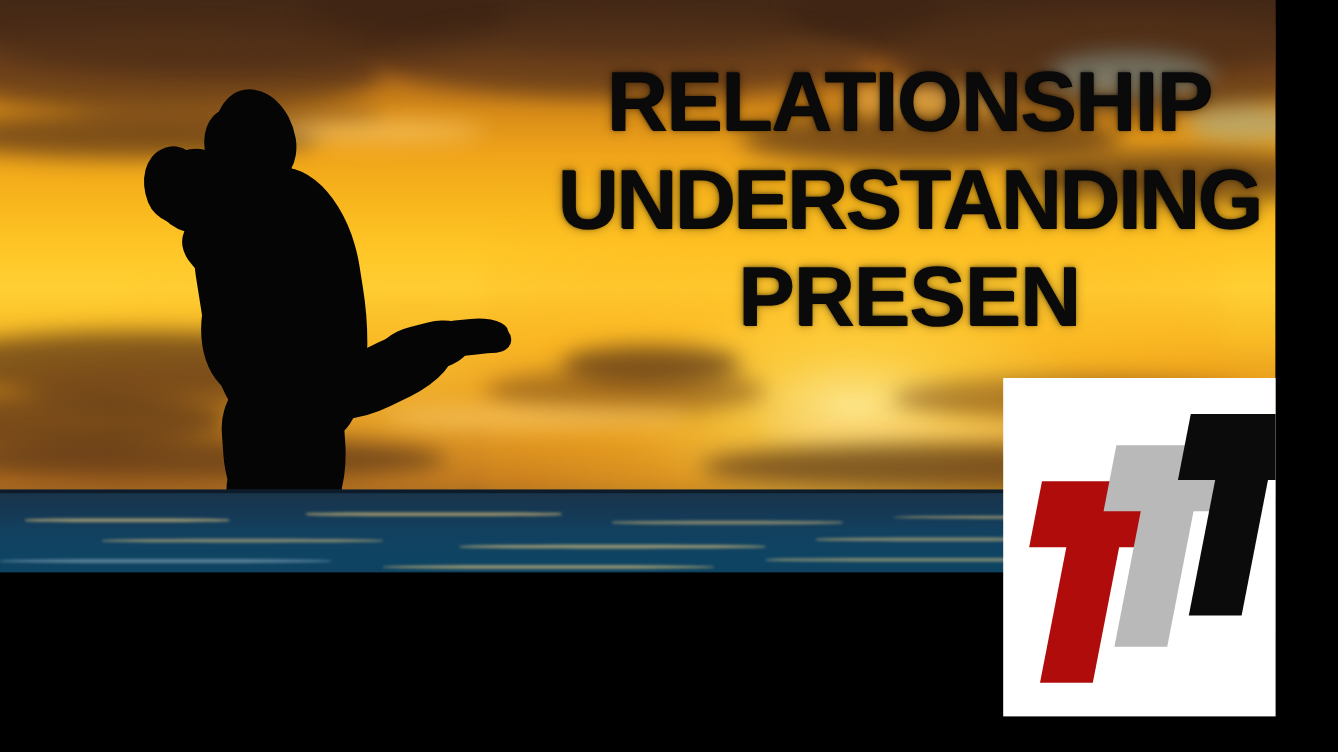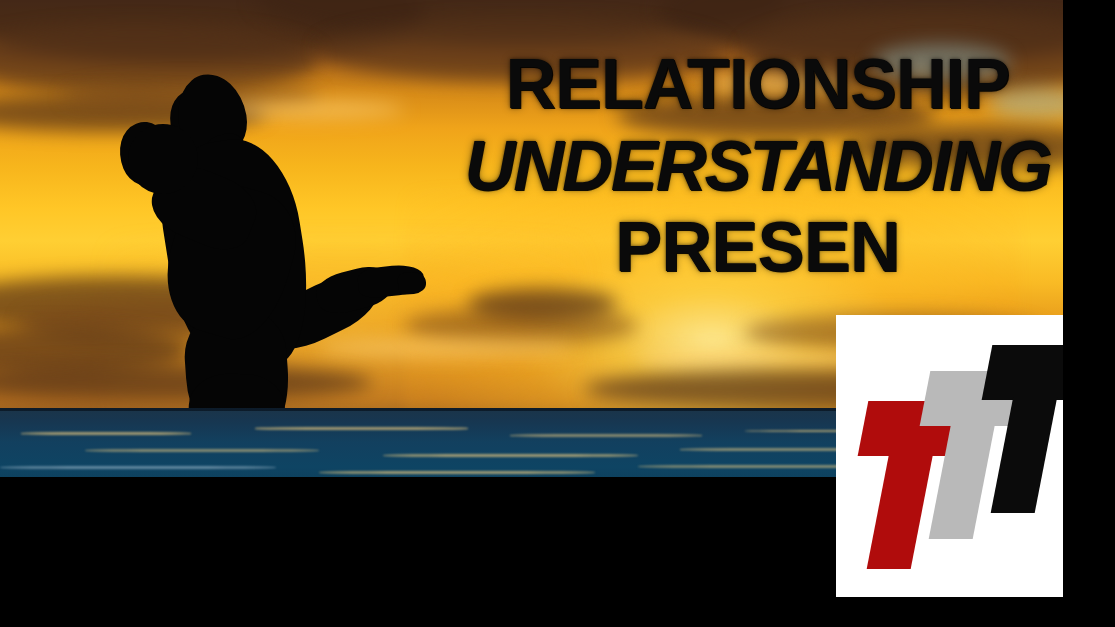--- a/index.html
+++ b/index.html
@@ -286,21 +286,21 @@
     line-height: 1.165;
     letter-spacing: -1.5px;
     white-space: nowrap;
     text-shadow:
        0 0 3px rgba(0,0,0,0.55),
        0 0 9px rgba(0,0,0,0.40),
        1px 1px 0 rgba(0,0,0,0.9);
   }
   .title-line.l1 { font-size: 70px; letter-spacing: -1px; }
   .title-line.l2 { font-size: 70px; letter-spacing: -0.5px; }
-  .title-line.l3 { font-size: 70px; letter-spacing: -1.8px; font-style: italic; }
+  .title-line.l3 { font-size: 70px; letter-spacing: -1.8px; }
   .title-line.l4 { font-size: 70px; letter-spacing: -0.5px; }
 
   
   .logo-box {
     position: absolute;
     left: 836px;
     top: 315px;
     width: 279px;
     height: 282px;
     background: #ffffff;

